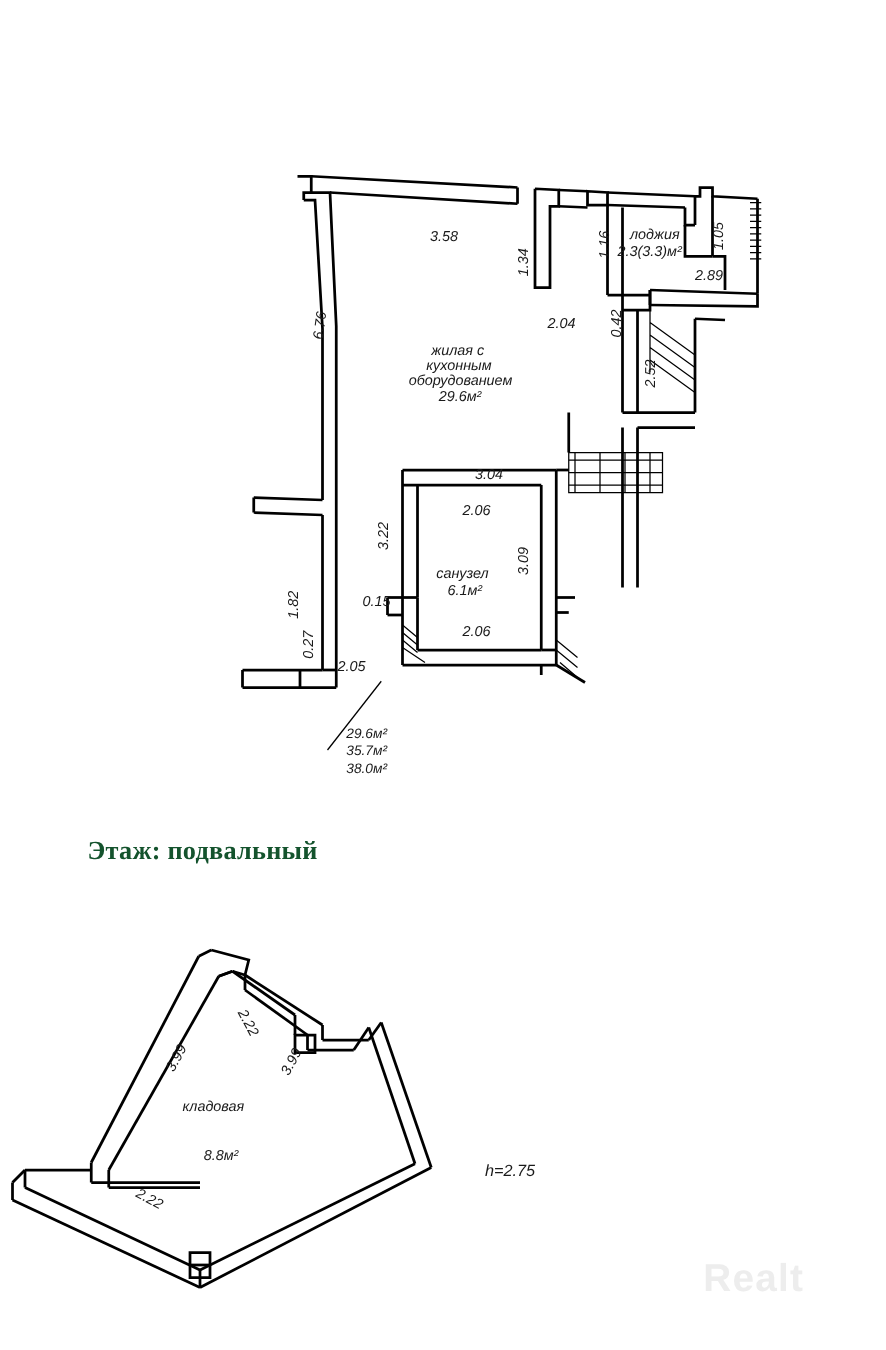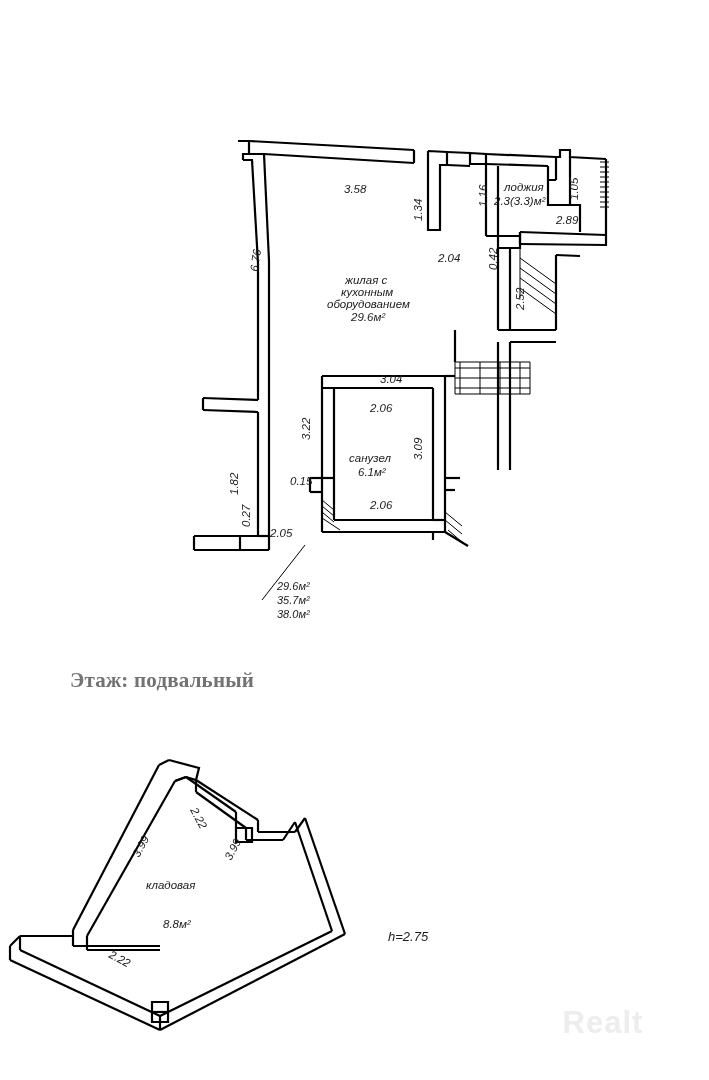--- a/index.html
+++ b/index.html
@@ -23,21 +23,21 @@
     width: 709px;
     height: 1080px;
   }
   .floor-label {
     position: absolute;
     left: 70px;
     top: 668px;
     font-family: "Liberation Serif", serif;
     font-size: 21px;
     font-weight: bold;
-    color: #737373;
+    color: #14532d;
     letter-spacing: 0.2px;
     white-space: nowrap;
   }
   .watermark {
     position: absolute;
     left: 528px;
     top: 1003px;
     width: 150px;
     height: 40px;
     display: flex;

